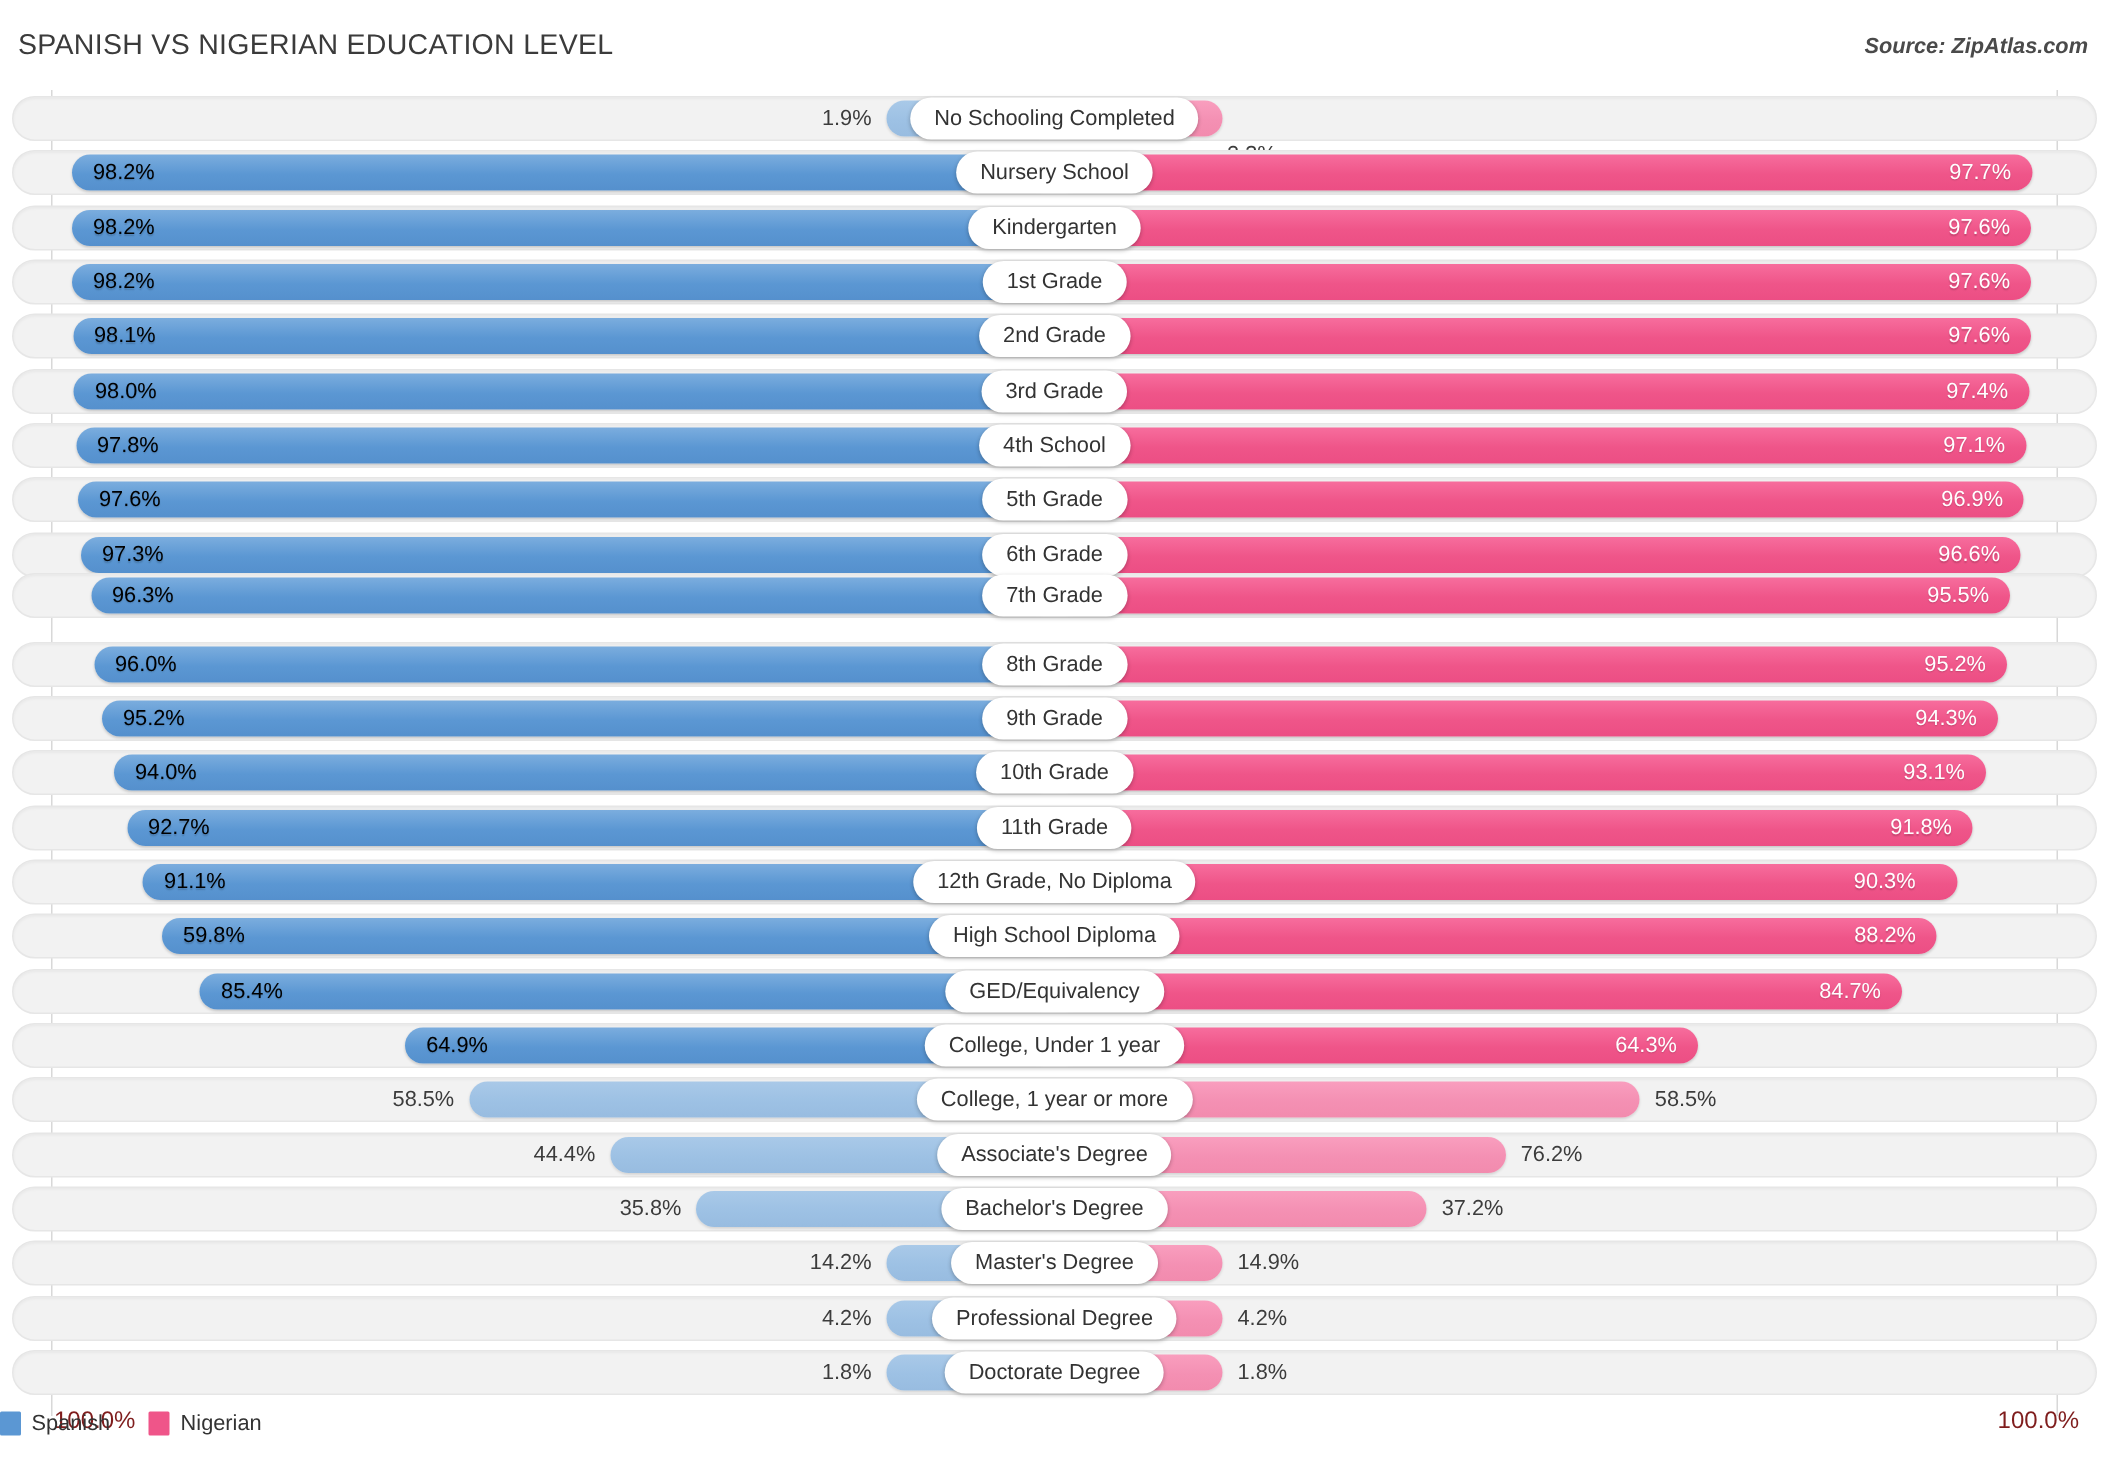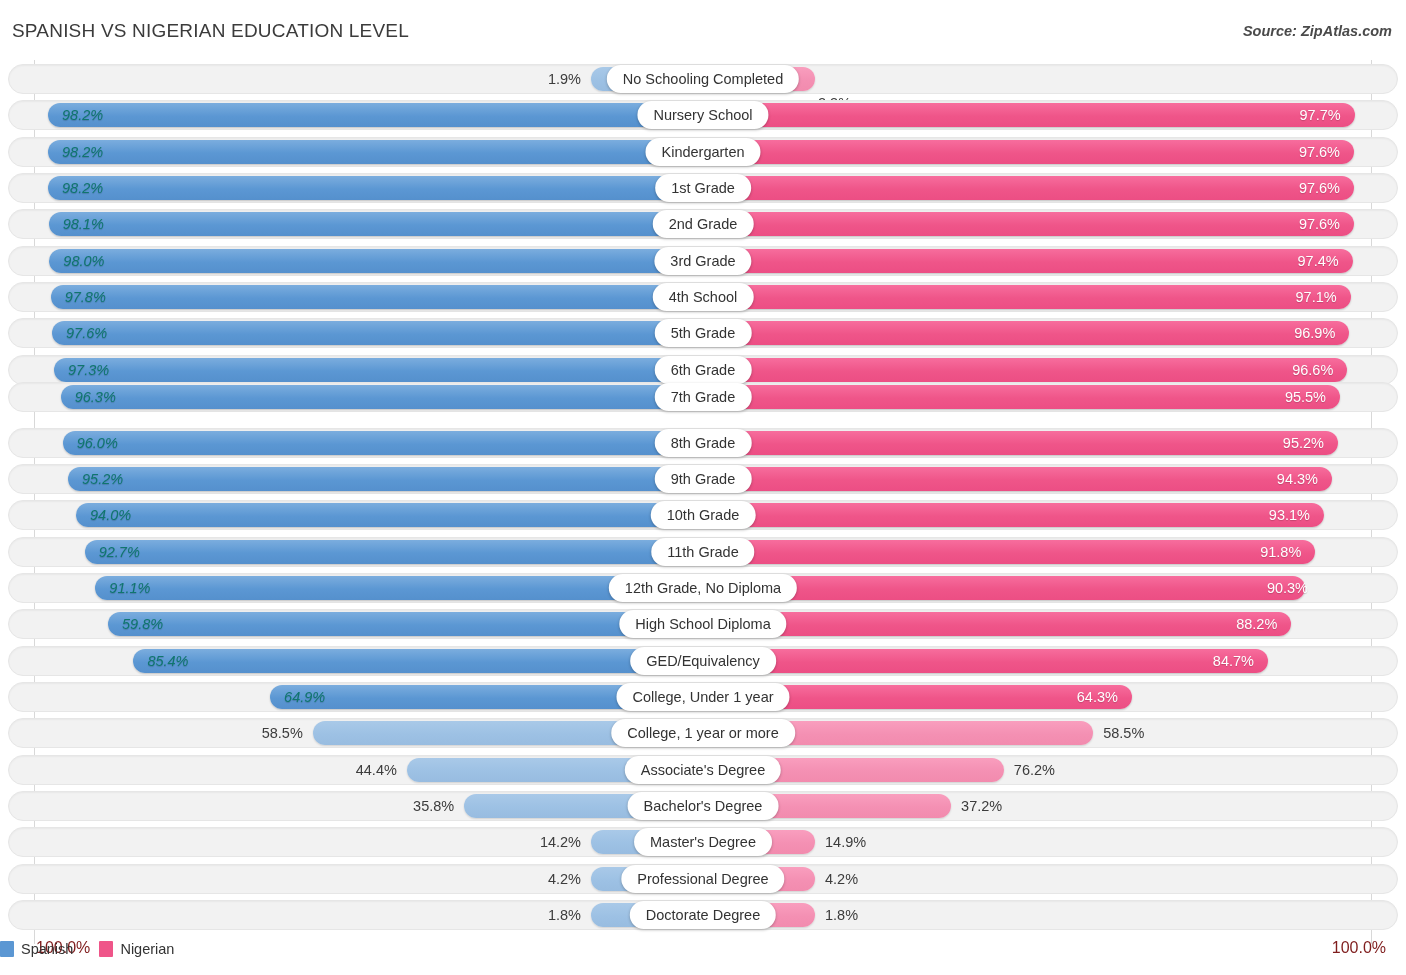--- a/index.html
+++ b/index.html
@@ -114,23 +114,22 @@
 
   .val {
     position: absolute;
     top: 0;
     height: 30px;
     line-height: 30px;
     font-size: 14.5px;
     white-space: nowrap;
   }
   .val.inside-left {
-    color: #0f766e;
+    color: #000000;
     text-shadow: 0 1px 1px rgba(0,0,0,.18);
-    font-style: italic;
   }
   .val.inside-right {
     color: #ffffff;
     text-shadow: 0 1px 1px rgba(0,0,0,.18);
   }
   .val.outside { color: #3c3c3c; }
 
   
   .pill {
     position: absolute;
@@ -316,21 +315,21 @@
         <div class="val inside-left" style="left: 90.691px;">92.7%</div>
         <div class="bar right c-strong" style="width: 612.306px;"></div>
         <div class="val inside-right" style="right: 96.694px;">91.8%</div>
         <div class="pill">11th Grade</div>
       </div>
       <div class="row" style="top: 512.9px;">
         <div class="track"></div>
         <div class="bar left c-strong" style="width: 607.637px;"></div>
         <div class="val inside-left" style="left: 101.363px;">91.1%</div>
         <div class="bar right c-strong" style="width: 602.301px;"></div>
-        <div class="val inside-right" style="right: 90px;">90.3%</div>
+        <div class="val inside-right" style="right: 121px;">90.3%</div>
         <div class="pill">12th Grade, No Diploma</div>
       </div>
       <div class="row" style="top: 549.25px;">
         <div class="track"></div>
         <div class="bar left c-strong" style="width: 594.964px;"></div>
         <div class="val inside-left" style="left: 114.036px;">59.8%</div>
         <div class="bar right c-strong" style="width: 588.294px;"></div>
         <div class="val inside-right" style="right: 120.706px;">88.2%</div>
         <div class="pill">High School Diploma</div>
       </div>

